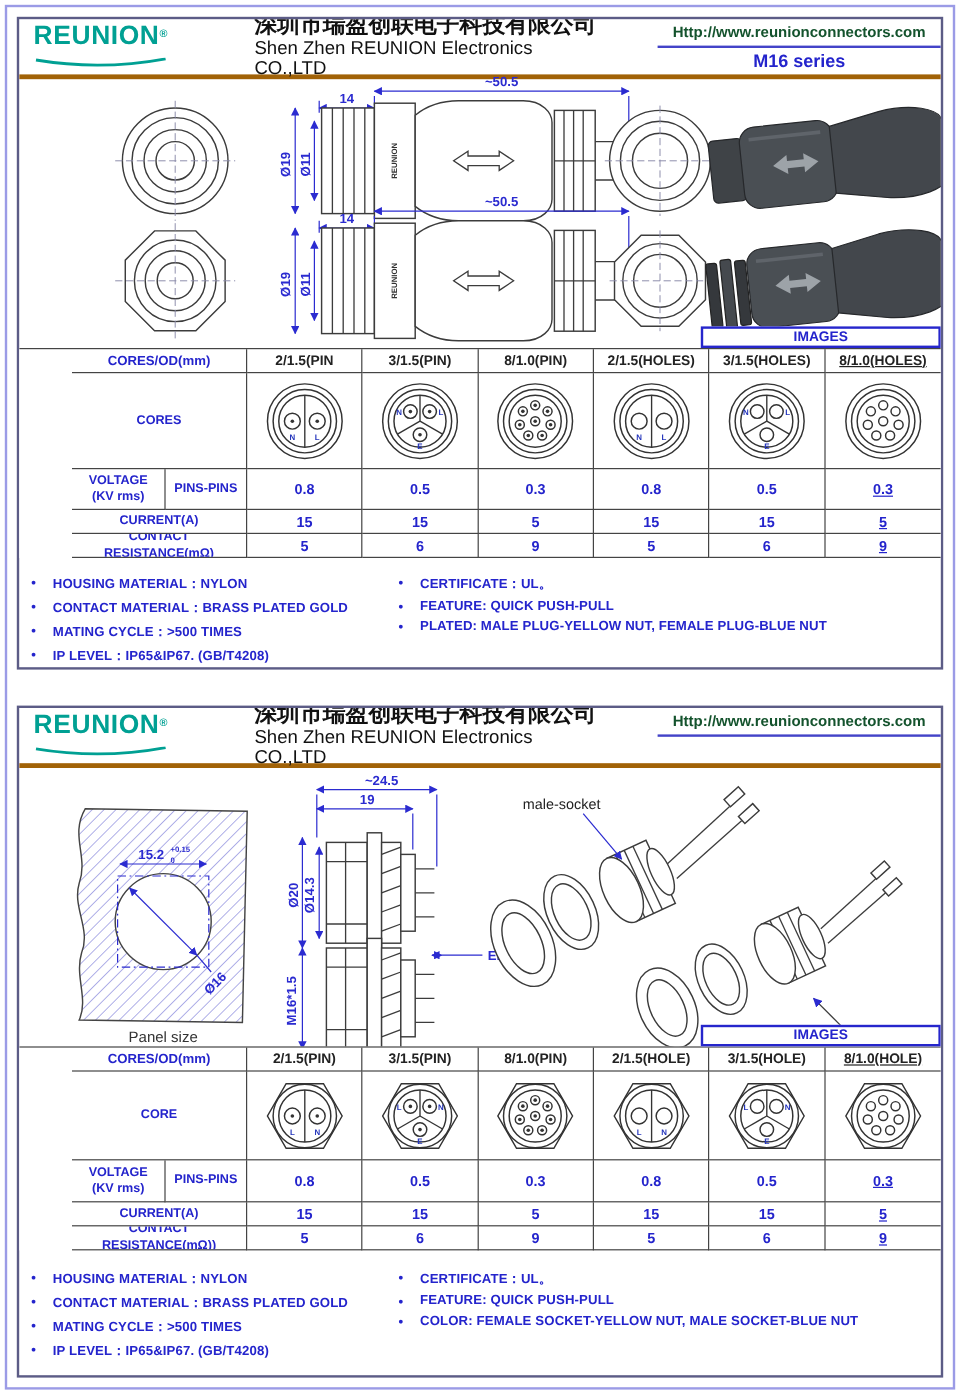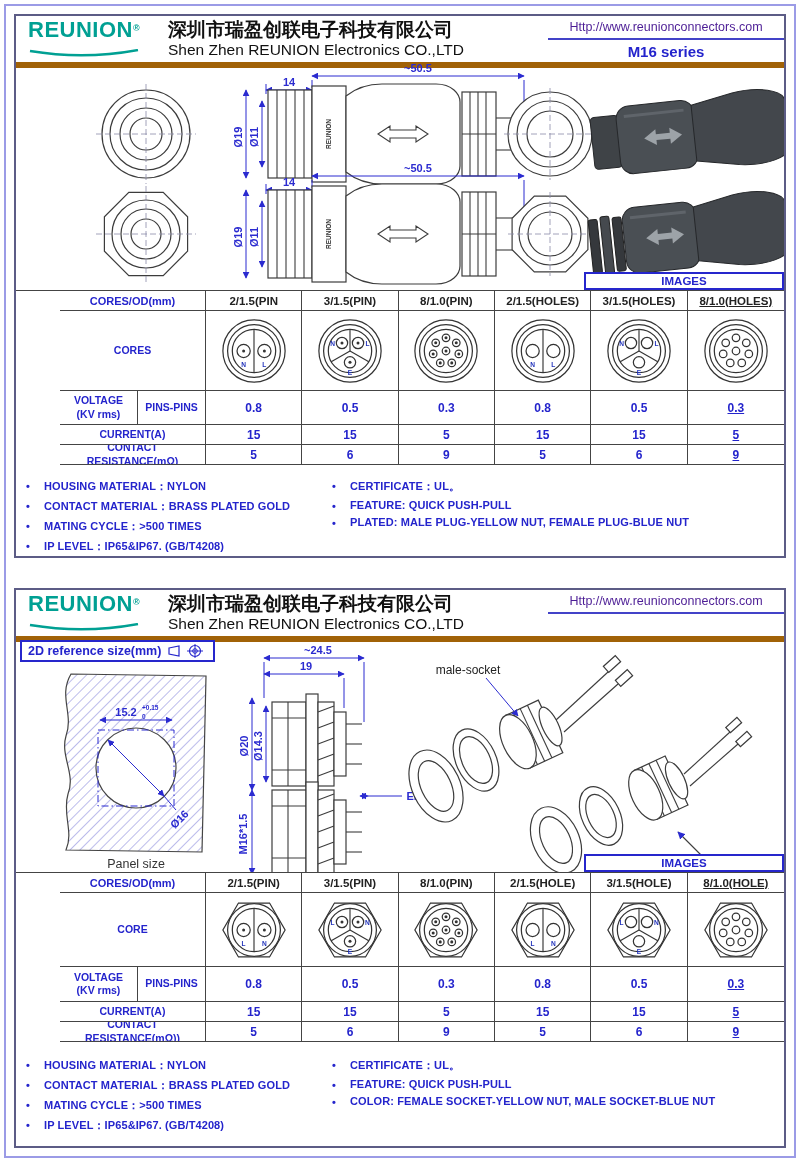--- a/index.html
+++ b/index.html
@@ -3,29 +3,29 @@
 <meta charset="utf-8">
 <style>
   html,body{margin:0;padding:0;background:#fff;}
   .page{position:relative;width:800px;height:1162px;background:#fff;font-family:"Liberation Sans",sans-serif;overflow:hidden;}
   .page-border{position:absolute;inset:4px;border:2px solid #9b9be6;pointer-events:none;}
   .panel{position:absolute;left:14px;width:772px;background:#fff;border:2px solid #5c5c86;box-sizing:border-box;overflow:hidden;}
   #p1{top:14px;height:544px;}
   #p2{top:588px;height:560px;}
 
   
-  .hd{position:absolute;top:0;left:0;right:0;height:46px;display:flex;align-items:center;border-bottom:6px solid #a16207;}
+  .hd{position:absolute;top:0;left:0;right:0;height:46px;display:flex;align-items:center;border-bottom:4px solid #a16207;gap:44px;}
   .logo-wrap{width:152px;padding-left:12px;box-sizing:border-box;position:relative;}
   .logo{font-weight:bold;font-size:22px;color:#00a093;letter-spacing:.5px;}
   .logo-reg{font-size:9px;color:#00a093;vertical-align:super;font-weight:bold;}
   .names{flex:1;text-align:left;line-height:1.1;}
   .cn{font-size:19px;font-weight:bold;color:#111;}
   .en{font-size:15.5px;color:#111;}
   .hd-right{width:236px;align-self:stretch;display:flex;flex-direction:column;}
-  .url{flex:1;display:flex;align-items:center;justify-content:center;color:#4c1d95;font-weight:normal;font-size:12.5px;border-bottom:2px solid #4343c8;}
+  .url{flex:1;display:flex;align-items:center;justify-content:center;color:#14532d;font-weight:bold;font-size:12.5px;border-bottom:2px solid #4343c8;}
   .series{flex:1;display:flex;align-items:center;justify-content:center;color:#2424cc;font-weight:bold;font-size:15px;}
 
   .refbox{position:absolute;top:50px;left:4px;border:2px solid #2626cc;color:#2424cc;font-weight:bold;font-size:12.5px;padding:2px 6px;display:flex;align-items:center;gap:6px;background:#fff;z-index:3;}
   .imagesbox{position:absolute;right:0;width:200px;height:18px;border:2px solid #2626cc;box-sizing:border-box;background:#fff;display:flex;align-items:center;justify-content:center;color:#2424cc;font-weight:bold;font-size:11.5px;z-index:3;}
   #p1 .imagesbox{top:256px;}
   #p2 .imagesbox{top:264px;}
 
   .draw{position:absolute;left:0;top:46px;z-index:1;}
   .ink{stroke:#3c3c3c;fill:#fff;stroke-width:1.2;}
   .inkl{stroke:#3c3c3c;fill:none;stroke-width:1.1;}
@@ -368,30 +368,20 @@
       <div class="names">
         <div class="cn">深圳市瑞盈创联电子科技有限公司</div>
         <div class="en">Shen Zhen REUNION Electronics CO.,LTD</div>
       </div>
       <div class="hd-right">
         <div class="url">Http://www.reunionconnectors.com</div>
         <div class="series"></div>
       </div>
     </header>
 
-    <div class="refbox">
-      <span>2D reference size(mm)</span>
-      <svg width="40" height="14">
-        <path d="M2,4 L12,2 L12,12 L2,10 Z" fill="none" stroke="#2626cc" stroke-width="1.2"></path>
-        <circle cx="28" cy="7" r="5.5" fill="none" stroke="#2626cc" stroke-width="1.2"></circle>
-        <circle cx="28" cy="7" r="2.3" fill="none" stroke="#2626cc" stroke-width="1"></circle>
-        <line x1="20" y1="7" x2="36" y2="7" stroke="#2626cc" stroke-width="1"></line>
-        <line x1="28" y1="0" x2="28" y2="14" stroke="#2626cc" stroke-width="1"></line>
-      </svg>
-    </div>
 
     <svg class="draw" width="772" height="238" viewBox="0 0 772 238">
       <defs>
         <marker id="mb" viewBox="0 0 10 10" refX="9" refY="5" markerWidth="7" markerHeight="7" orient="auto-start-reverse">
           <path d="M0,0 L10,5 L0,10 Z" fill="#2b2bd0"></path>
         </marker>
         <pattern id="hat2" width="7" height="7" patternUnits="userSpaceOnUse" patternTransform="rotate(45)">
           <rect width="7" height="7" fill="#fff"></rect>
           <line x1="0" y1="0" x2="0" y2="7" stroke="#7a7ad8" stroke-width="1"></line>
         </pattern>

